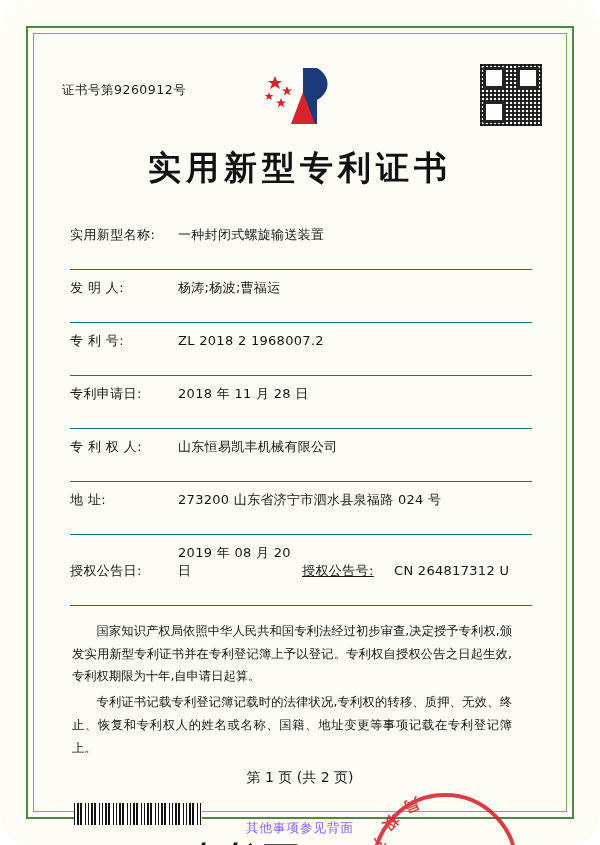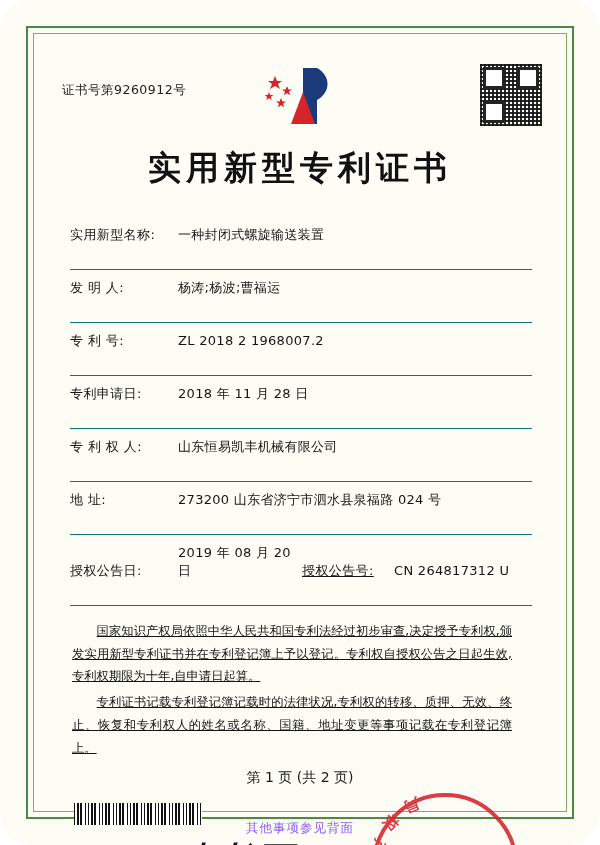--- a/index.html
+++ b/index.html
@@ -173,21 +173,20 @@
     margin-top: 14px;
     padding: 0 20px 0 20px;
     font-size: 12.3px;
     line-height: 1.85;
     color: #141414;
     text-align: justify;
   }
   .paragraphs p {
     margin: 0 16px 3px 0;
     text-indent: 2em;
-    text-decoration: underline;
   }
 
   
   .sig-area {
     position: relative;
     margin-top: 34px;
     height: 150px;
     padding: 0 18px;
   }
   .barcode {

